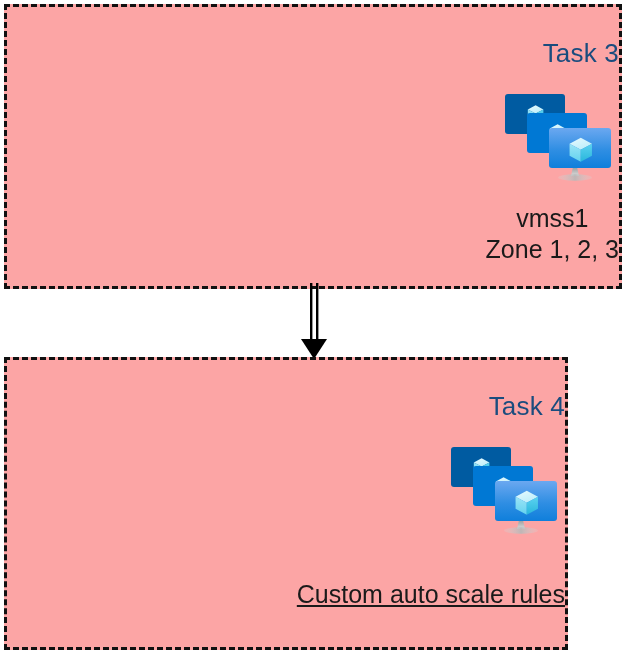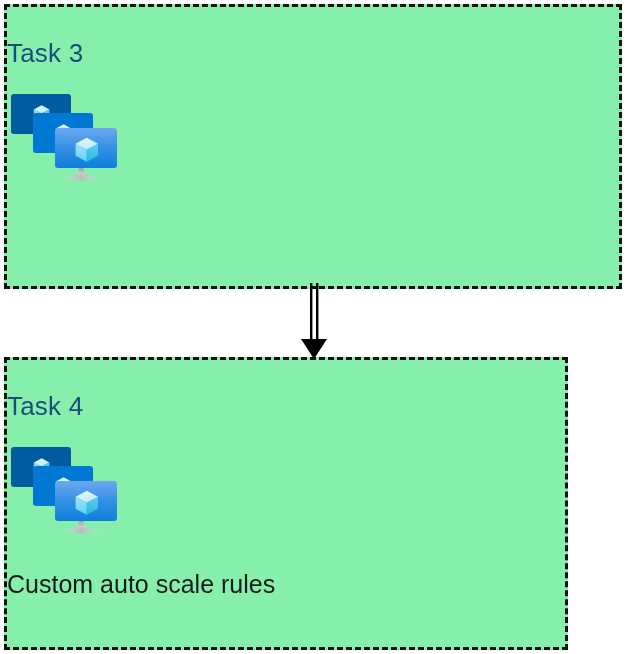--- a/index.html
+++ b/index.html
@@ -20,25 +20,25 @@
     left: 0; top: 0;
     width: 628px;
     height: 654px;
     background: #ffffff;
   }
 
   
   .task-box {
     position: absolute;
     box-sizing: border-box;
-    background: #86efac;
+    background: #fca5a5;
     border: 3px dashed #111111;
     display: flex;
     flex-direction: column;
-    align-items: flex-start;
+    align-items: flex-end;
   }
 
   #box-task3 {
     left: 4px;
     top: 4px;
     width: 618px;
     height: 285px;
   }
 
   #box-task4 {
@@ -60,21 +60,21 @@
 
   .box-caption {
     color: #1A1A1A;
     font-size: 25px;
     line-height: 31px;
     text-align: center;
     white-space: nowrap;
   }
 
   #box-task3 .box-caption { margin-top: 17px; }
-  #box-task4 .box-caption { margin-top: 30px; }
+  #box-task4 .box-caption { margin-top: 40px; text-decoration: underline; }
 
   
   .vmss-icon {
     width: 118px;
     height: 98px;
     margin-top: 22px;
     display: block;
   }
 
   
@@ -152,20 +152,24 @@
       <g>
         <rect x="48" y="40" width="62" height="40" rx="3" fill="url(#frontGrad3)"></rect>
         <g transform="translate(66,48) scale(0.86)">
           <path d="M16 2 L29 9 L16 16 L3 9 Z" fill="url(#cubeTop3)"></path>
           <path d="M3 9 L16 16 L16 30 L3 23 Z" fill="url(#cubeLeft3)"></path>
           <path d="M29 9 L16 16 L16 30 L29 23 Z" fill="url(#cubeRight3)"></path>
         </g>
       </g>
     </svg>
 
+    <div class="box-caption">
+      <div>vmss1</div>
+      <div>Zone 1, 2, 3</div>
+    </div>
   </div>
 
   <svg id="connector" viewBox="0 0 34 78" xmlns="http://www.w3.org/2000/svg">
 
     <rect x="13" y="0" width="2.4" height="58" fill="#000000"></rect>
     <rect x="19" y="0" width="2.4" height="58" fill="#000000"></rect>
 
     <path d="M4 56 L30 56 L17 76 Z" fill="#000000"></path>
   </svg>
 

